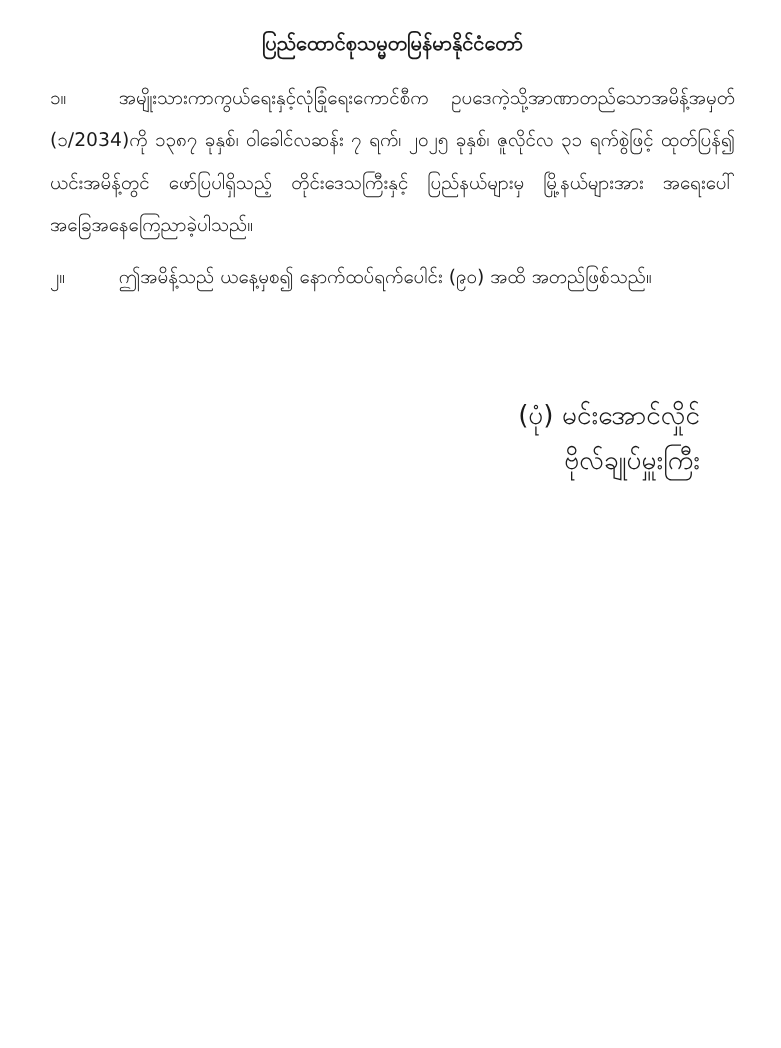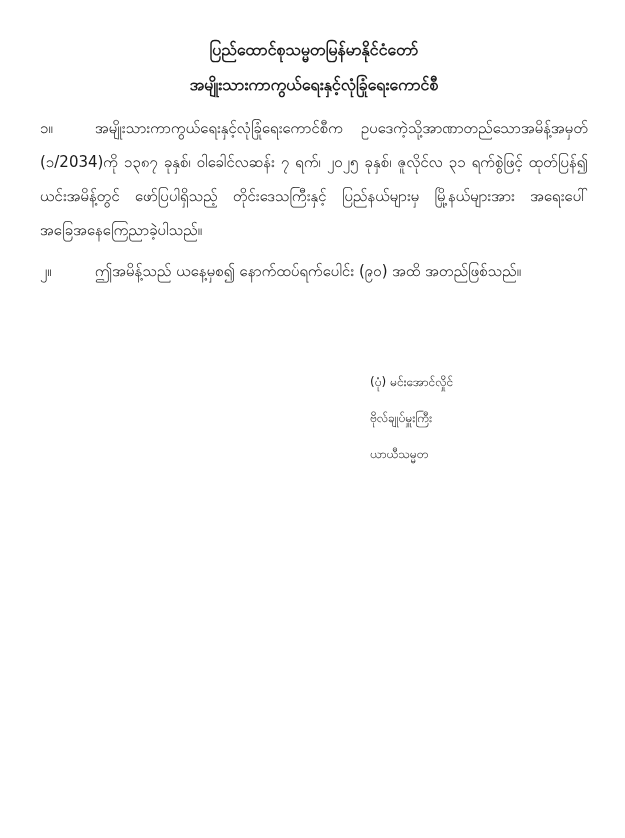--- a/index.html
+++ b/index.html
@@ -8,21 +8,21 @@
     background: #ffffff;
   }
   .page {
     position: relative;
     width: 625px;
     height: 838px;
     background: #ffffff;
     color: #1a1a1a;
     font-family: "DejaVu Sans", sans-serif;
     box-sizing: border-box;
-    padding: 32px 37px 0 40px;
+    padding: 17px 37px 0 40px;
     overflow: hidden;
   }
   .doc-header {
     text-align: center;
     line-height: 35px;
     font-size: 15px;
   }
   .doc-header .hline {
     white-space: pre-wrap;
   }
@@ -45,42 +45,40 @@
   .para-number {
     display: inline-block;
     width: 55px;
     text-align: left;
   }
   .signature-block {
     margin-top: 76px;
     margin-left: auto;
     margin-right: 28px;
     width: 190px;
-    text-align: left;
-    font-size: 12px;
+    text-align: right;
+    font-size: 21px;
     line-height: 36px;
   }
   .sig-line {
     white-space: pre-wrap;
   }
 </style>
 </head>
 <body>
 
 <div class="page">
 
   <div class="doc-header">
     <div class="hline bold">ပြည်ထောင်စုသမ္မတမြန်မာနိုင်ငံတော်</div>
-    <div class="hline bold">အမျိုးသားကာကွယ်ရေးနှင့်လုံခြုံရေးကောင်စီ</div>
   </div>
 
   <div class="doc-body">
     <p class="para"><span class="para-number">၁။</span><span>အမျိုးသားကာကွယ်ရေးနှင့်လုံခြုံရေးကောင်စီက ဥပဒေကဲ့သို့အာဏာတည်သောအမိန့်အမှတ် (၁/2034)ကို ၁၃၈၇ ခုနှစ်၊ ဝါခေါင်လဆန်း ၇ ရက်၊ ၂၀၂၅ ခုနှစ်၊ ဇူလိုင်လ ၃၁ ရက်စွဲဖြင့် ထုတ်ပြန်၍ ယင်းအမိန့်တွင် ဖော်ပြပါရှိသည့် တိုင်းဒေသကြီးနှင့် ပြည်နယ်များမှ မြို့နယ်များအား အရေးပေါ် အခြေအနေကြေညာခဲ့ပါသည်။</span></p>
     <p class="para"><span class="para-number">၂။</span><span>ဤအမိန့်သည် ယနေ့မှစ၍ နောက်ထပ်ရက်ပေါင်း (၉၀) အထိ အတည်ဖြစ်သည်။</span></p>
   </div>
 
   <div class="signature-block">
     <div class="sig-line">(ပုံ) မင်းအောင်လှိုင်</div>
     <div class="sig-line">ဗိုလ်ချုပ်မှူးကြီး</div>
-    <div class="sig-line">ယာယီသမ္မတ</div>
   </div>
 
 </div>
 
 </body></html>

